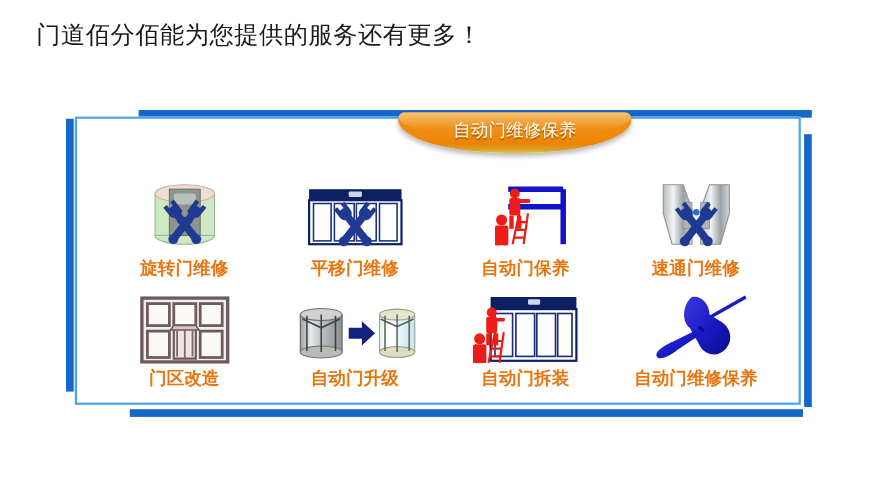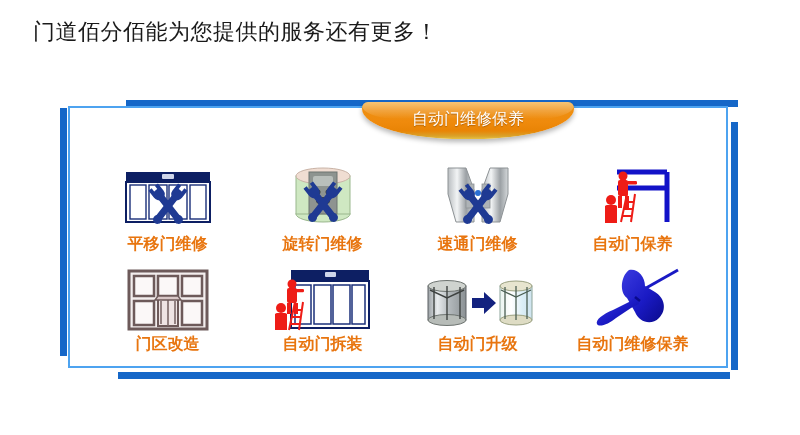--- a/index.html
+++ b/index.html
@@ -121,47 +121,20 @@
 
   <div class="panel">
 
     <div class="banner">
       <span class="banner-text">自动门维修保养</span>
     </div>
 
     <div class="grid">
 
       <div class="row row1">
-
-        <div class="cell">
-          <div class="icon-box">
-            <svg width="96" height="72" viewBox="0 0 96 72">
-              <rect x="6" y="12" width="84" height="10" fill="#0d1f63"></rect>
-              <rect x="42" y="14" width="12" height="5" rx="1" fill="#cfd6ea"></rect>
-              <rect x="6" y="22" width="84" height="40" fill="#ffffff" stroke="#0d1f63" stroke-width="2"></rect>
-              <rect x="10" y="25" width="16" height="34" fill="#ffffff" stroke="#1a2f7a" stroke-width="1.4"></rect>
-              <rect x="29" y="25" width="18" height="34" fill="#ffffff" stroke="#1a2f7a" stroke-width="1.4"></rect>
-              <rect x="49" y="25" width="18" height="34" fill="#ffffff" stroke="#1a2f7a" stroke-width="1.4"></rect>
-              <rect x="70" y="25" width="16" height="34" fill="#ffffff" stroke="#1a2f7a" stroke-width="1.4"></rect>
-              <g fill="#1f3a93">
-                <g transform="rotate(38 48 46)">
-                  <rect x="44.5" y="26" width="7" height="38" rx="2"></rect>
-                  <path d="M42 22 l4 0 l0 5 l4 0 l0 -5 l4 0 l0 9 a4 4 0 0 1 -12 0 z"></path>
-                  <circle cx="48" cy="63" r="4.5"></circle>
-                </g>
-                <g transform="rotate(-38 48 46)">
-                  <rect x="44.5" y="26" width="7" height="38" rx="2"></rect>
-                  <path d="M42 22 l4 0 l0 5 l4 0 l0 -5 l4 0 l0 9 a4 4 0 0 1 -12 0 z"></path>
-                  <circle cx="48" cy="63" r="4.5"></circle>
-                </g>
-              </g>
-            </svg>
-          </div>
-          <div class="cell-label">平移门维修</div>
-        </div>
 
         <div class="cell">
           <div class="icon-box">
             <svg width="84" height="72" viewBox="0 0 84 72">
               <ellipse cx="42" cy="54" rx="27" ry="8" fill="#cfe8c2" stroke="#9ab78d" stroke-width="1"></ellipse>
               <rect x="15" y="16" width="54" height="38" fill="#cfe8c2" stroke="#9ab78d" stroke-width="1"></rect>
               <ellipse cx="42" cy="16" rx="27" ry="8" fill="#f0ddd2" stroke="#c9b3a6" stroke-width="1"></ellipse>
               <rect x="28" y="12" width="28" height="42" fill="#8e9490" stroke="#6d7470" stroke-width="1"></rect>
               <rect x="32" y="16" width="20" height="10" rx="2" fill="#b9bfbb"></rect>
               <circle cx="37" cy="32" r="2.5" fill="#3a3f3c"></circle>
@@ -175,20 +148,76 @@
                 </g>
                 <g transform="rotate(-38 42 44)">
                   <rect x="38.5" y="24" width="7" height="38" rx="2"></rect>
                   <path d="M36 20 l4 0 l0 5 l4 0 l0 -5 l4 0 l0 9 a4 4 0 0 1 -12 0 z"></path>
                   <circle cx="42" cy="61" r="4.5"></circle>
                 </g>
               </g>
             </svg>
           </div>
           <div class="cell-label">旋转门维修</div>
+        </div>
+
+        <div class="cell">
+          <div class="icon-box">
+            <svg width="96" height="72" viewBox="0 0 96 72">
+              <rect x="6" y="12" width="84" height="10" fill="#0d1f63"></rect>
+              <rect x="42" y="14" width="12" height="5" rx="1" fill="#cfd6ea"></rect>
+              <rect x="6" y="22" width="84" height="40" fill="#ffffff" stroke="#0d1f63" stroke-width="2"></rect>
+              <rect x="10" y="25" width="16" height="34" fill="#ffffff" stroke="#1a2f7a" stroke-width="1.4"></rect>
+              <rect x="29" y="25" width="18" height="34" fill="#ffffff" stroke="#1a2f7a" stroke-width="1.4"></rect>
+              <rect x="49" y="25" width="18" height="34" fill="#ffffff" stroke="#1a2f7a" stroke-width="1.4"></rect>
+              <rect x="70" y="25" width="16" height="34" fill="#ffffff" stroke="#1a2f7a" stroke-width="1.4"></rect>
+              <g fill="#1f3a93">
+                <g transform="rotate(38 48 46)">
+                  <rect x="44.5" y="26" width="7" height="38" rx="2"></rect>
+                  <path d="M42 22 l4 0 l0 5 l4 0 l0 -5 l4 0 l0 9 a4 4 0 0 1 -12 0 z"></path>
+                  <circle cx="48" cy="63" r="4.5"></circle>
+                </g>
+                <g transform="rotate(-38 48 46)">
+                  <rect x="44.5" y="26" width="7" height="38" rx="2"></rect>
+                  <path d="M42 22 l4 0 l0 5 l4 0 l0 -5 l4 0 l0 9 a4 4 0 0 1 -12 0 z"></path>
+                  <circle cx="48" cy="63" r="4.5"></circle>
+                </g>
+              </g>
+            </svg>
+          </div>
+          <div class="cell-label">平移门维修</div>
+        </div>
+
+        <div class="cell">
+          <div class="icon-box">
+            <svg width="92" height="72" viewBox="0 0 92 72">
+              <g fill="none" stroke="#1212c8" stroke-width="5">
+                <path d="M30 12 L80 12"></path>
+                <path d="M30 28 L78 28"></path>
+                <path d="M80 12 L80 62"></path>
+              </g>
+              <g fill="#ee1c16">
+                <circle cx="36" cy="16" r="4.5"></circle>
+                <rect x="31" y="20" width="10" height="16" rx="2"></rect>
+                <rect x="31" y="36" width="4" height="12"></rect>
+                <rect x="38" y="36" width="4" height="12"></rect>
+                <rect x="40" y="21" width="10" height="3.5" rx="1.2"></rect>
+                <circle cx="24" cy="40" r="5"></circle>
+                <rect x="18" y="45" width="12" height="18" rx="2"></rect>
+                <rect x="18" y="46" width="4" height="17"></rect>
+                <rect x="26" y="46" width="4" height="17"></rect>
+              </g>
+              <g stroke="#ee1c16" stroke-width="2" fill="none">
+                <path d="M34 62 L40 34"></path>
+                <path d="M44 62 L48 34"></path>
+                <path d="M35 56 L44.5 56 M36.5 49 L45.5 49 M38 42 L47 42"></path>
+              </g>
+            </svg>
+          </div>
+          <div class="cell-label">自动门保养</div>
         </div>
 
         <div class="cell">
           <div class="icon-box">
             <svg width="84" height="72" viewBox="0 0 84 72">
               <defs>
                 <linearGradient id="steel" x1="0" y1="0" x2="1" y2="0">
                   <stop offset="0%" stop-color="#b9bdc0"></stop>
                   <stop offset="35%" stop-color="#f2f4f5"></stop>
                   <stop offset="70%" stop-color="#9ba0a4"></stop>
@@ -209,49 +238,20 @@
                 <g transform="rotate(-38 42 46)">
                   <rect x="38.5" y="26" width="7" height="38" rx="2"></rect>
                   <path d="M36 22 l4 0 l0 5 l4 0 l0 -5 l4 0 l0 9 a4 4 0 0 1 -12 0 z"></path>
                   <circle cx="42" cy="63" r="4.5"></circle>
                 </g>
               </g>
             </svg>
           </div>
           <div class="cell-label">速通门维修</div>
         </div>
-
-        <div class="cell">
-          <div class="icon-box">
-            <svg width="92" height="72" viewBox="0 0 92 72">
-              <g fill="none" stroke="#1212c8" stroke-width="5">
-                <path d="M30 12 L80 12"></path>
-                <path d="M30 28 L78 28"></path>
-                <path d="M80 12 L80 62"></path>
-              </g>
-              <g fill="#ee1c16">
-                <circle cx="36" cy="16" r="4.5"></circle>
-                <rect x="31" y="20" width="10" height="16" rx="2"></rect>
-                <rect x="31" y="36" width="4" height="12"></rect>
-                <rect x="38" y="36" width="4" height="12"></rect>
-                <rect x="40" y="21" width="10" height="3.5" rx="1.2"></rect>
-                <circle cx="24" cy="40" r="5"></circle>
-                <rect x="18" y="45" width="12" height="18" rx="2"></rect>
-                <rect x="18" y="46" width="4" height="17"></rect>
-                <rect x="26" y="46" width="4" height="17"></rect>
-              </g>
-              <g stroke="#ee1c16" stroke-width="2" fill="none">
-                <path d="M34 62 L40 34"></path>
-                <path d="M44 62 L48 34"></path>
-                <path d="M35 56 L44.5 56 M36.5 49 L45.5 49 M38 42 L47 42"></path>
-              </g>
-            </svg>
-          </div>
-          <div class="cell-label">自动门保养</div>
-        </div>
       </div>
 
       <div class="row row2">
 
         <div class="cell">
           <div class="icon-box">
             <svg width="86" height="64" viewBox="0 0 86 64">
               <rect x="4" y="3" width="78" height="58" fill="#f3eeee" stroke="#6d5a5a" stroke-width="3"></rect>
               <g stroke="#6d5a5a" stroke-width="2.5" fill="#fbf8f8">
                 <rect x="9" y="8" width="20" height="20"></rect>
@@ -263,53 +263,20 @@
               <path d="M33 30 L53 30 L53 58 L33 58 Z" fill="#efe4e4" stroke="#6d5a5a" stroke-width="2"></path>
               <g stroke="#7b6868" stroke-width="1.6" fill="none">
                 <path d="M43 30 L43 58"></path>
                 <path d="M36 33 L36 56"></path>
                 <path d="M50 33 L50 56"></path>
               </g>
               <path d="M33 28 L53 28 L56 32 L30 32 Z" fill="#d8c6c6" stroke="#6d5a5a" stroke-width="1.4"></path>
             </svg>
           </div>
           <div class="cell-label">门区改造</div>
-        </div>
-
-        <div class="cell">
-          <div class="icon-box">
-            <svg width="100" height="66" viewBox="0 0 100 66">
-              <rect x="18" y="4" width="78" height="11" fill="#0d1f63"></rect>
-              <rect x="52" y="6" width="11" height="5" rx="1" fill="#cfd6ea"></rect>
-              <rect x="18" y="15" width="78" height="47" fill="#ffffff" stroke="#0d1f63" stroke-width="2"></rect>
-              <g fill="#ffffff" stroke="#1a2f7a" stroke-width="1.5">
-                <rect x="22" y="19" width="16" height="39"></rect>
-                <rect x="41" y="19" width="17" height="39"></rect>
-                <rect x="60" y="19" width="17" height="39"></rect>
-                <rect x="79" y="19" width="13" height="39"></rect>
-              </g>
-              <g fill="#ee1c16">
-                <circle cx="19" cy="18" r="4.5"></circle>
-                <rect x="14" y="22" width="10" height="15" rx="2"></rect>
-                <rect x="14" y="37" width="4" height="11"></rect>
-                <rect x="21" y="37" width="4" height="11"></rect>
-                <rect x="22" y="23" width="9" height="3.2" rx="1.2"></rect>
-                <circle cx="8" cy="42" r="5"></circle>
-                <rect x="2" y="47" width="12" height="17" rx="2"></rect>
-                <rect x="2" y="48" width="4" height="16"></rect>
-                <rect x="10" y="48" width="4" height="16"></rect>
-              </g>
-              <g stroke="#ee1c16" stroke-width="2" fill="none">
-                <path d="M16 64 L22 36"></path>
-                <path d="M26 64 L30 36"></path>
-                <path d="M17 58 L26.5 58 M18.5 51 L27.5 51 M20 44 L29 44"></path>
-              </g>
-            </svg>
-          </div>
-          <div class="cell-label">自动门拆装</div>
         </div>
 
         <div class="cell">
           <div class="icon-box">
             <svg width="112" height="58" viewBox="0 0 112 58">
               <defs>
                 <linearGradient id="glassOld" x1="0" y1="0" x2="1" y2="0">
                   <stop offset="0%" stop-color="#9aa0a4"></stop>
                   <stop offset="25%" stop-color="#e8ebed"></stop>
                   <stop offset="55%" stop-color="#b4babd"></stop>
@@ -351,20 +318,53 @@
                 </g>
               </g>
             </svg>
           </div>
           <div class="cell-label">自动门升级</div>
         </div>
 
         <div class="cell">
           <div class="icon-box">
             <svg width="100" height="66" viewBox="0 0 100 66">
+              <rect x="18" y="4" width="78" height="11" fill="#0d1f63"></rect>
+              <rect x="52" y="6" width="11" height="5" rx="1" fill="#cfd6ea"></rect>
+              <rect x="18" y="15" width="78" height="47" fill="#ffffff" stroke="#0d1f63" stroke-width="2"></rect>
+              <g fill="#ffffff" stroke="#1a2f7a" stroke-width="1.5">
+                <rect x="22" y="19" width="16" height="39"></rect>
+                <rect x="41" y="19" width="17" height="39"></rect>
+                <rect x="60" y="19" width="17" height="39"></rect>
+                <rect x="79" y="19" width="13" height="39"></rect>
+              </g>
+              <g fill="#ee1c16">
+                <circle cx="19" cy="18" r="4.5"></circle>
+                <rect x="14" y="22" width="10" height="15" rx="2"></rect>
+                <rect x="14" y="37" width="4" height="11"></rect>
+                <rect x="21" y="37" width="4" height="11"></rect>
+                <rect x="22" y="23" width="9" height="3.2" rx="1.2"></rect>
+                <circle cx="8" cy="42" r="5"></circle>
+                <rect x="2" y="47" width="12" height="17" rx="2"></rect>
+                <rect x="2" y="48" width="4" height="16"></rect>
+                <rect x="10" y="48" width="4" height="16"></rect>
+              </g>
+              <g stroke="#ee1c16" stroke-width="2" fill="none">
+                <path d="M16 64 L22 36"></path>
+                <path d="M26 64 L30 36"></path>
+                <path d="M17 58 L26.5 58 M18.5 51 L27.5 51 M20 44 L29 44"></path>
+              </g>
+            </svg>
+          </div>
+          <div class="cell-label">自动门拆装</div>
+        </div>
+
+        <div class="cell">
+          <div class="icon-box">
+            <svg width="100" height="66" viewBox="0 0 100 66">
               <defs>
                 <linearGradient id="toolG" x1="0" y1="0" x2="1" y2="1">
                   <stop offset="0%" stop-color="#3a3ae0"></stop>
                   <stop offset="55%" stop-color="#1a1ac4"></stop>
                   <stop offset="100%" stop-color="#0a0a8c"></stop>
                 </linearGradient>
               </defs>
 
               <path d="M56 26 L95 4" stroke="#1a1ac4" stroke-width="3" fill="none"></path>
 

